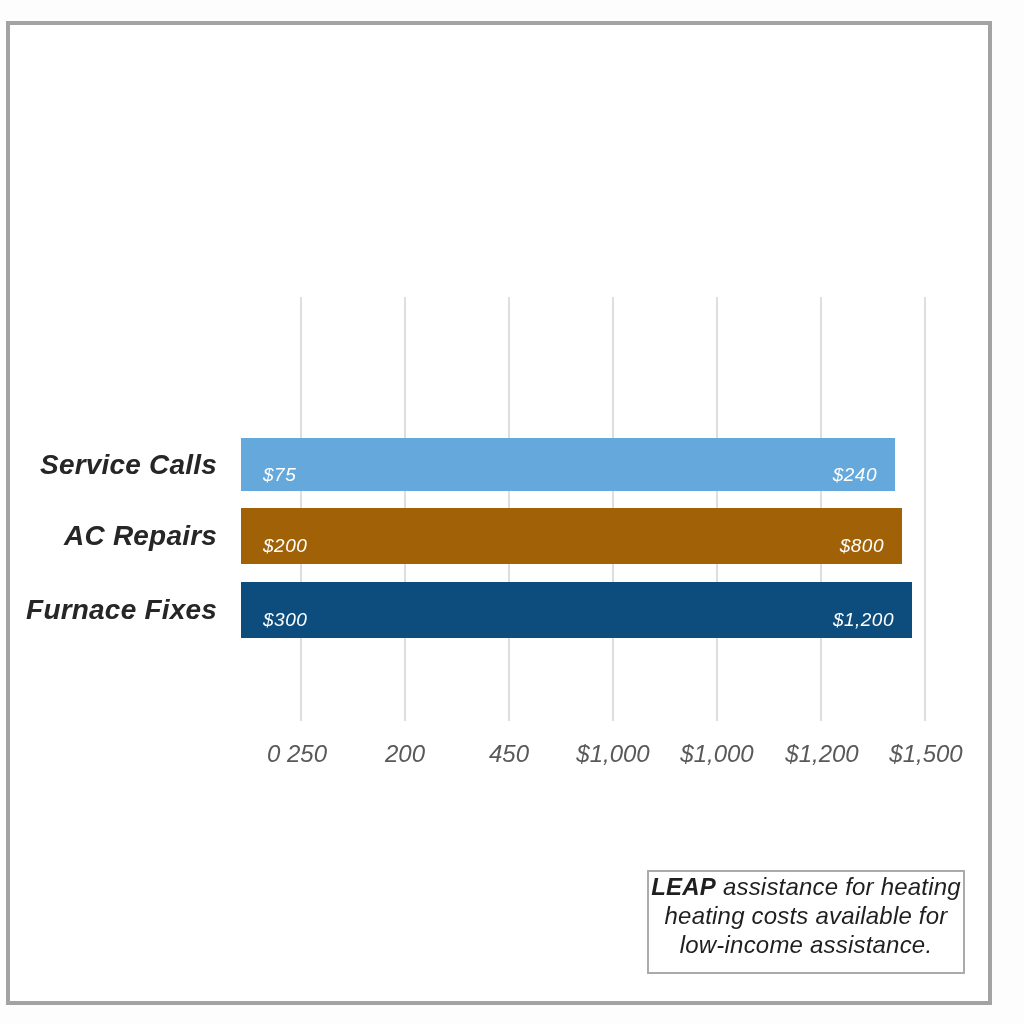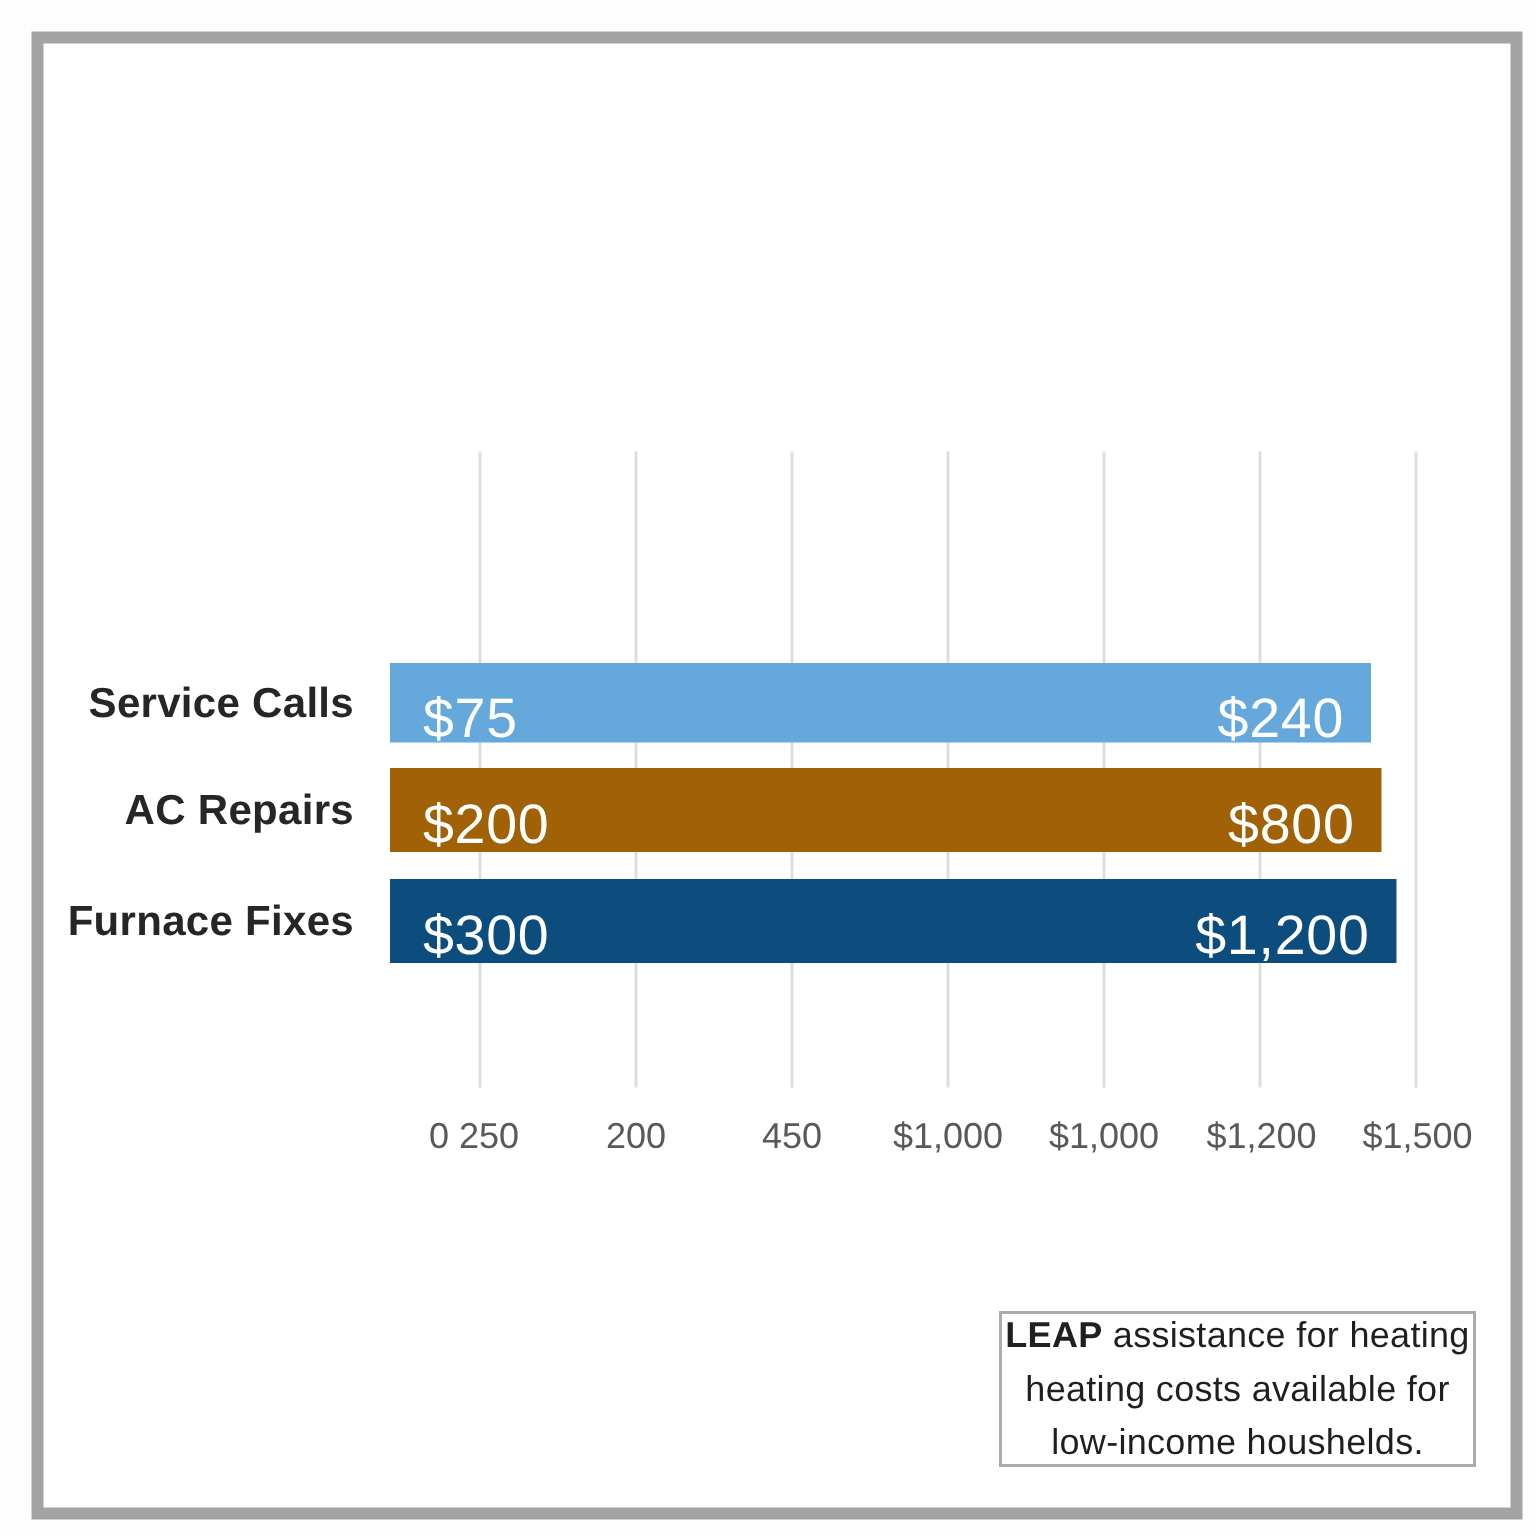--- a/index.html
+++ b/index.html
@@ -5,24 +5,25 @@
   html,body{margin:0;padding:0;}
   body{
     width:1024px;height:1024px;
     background:#fdfdfd;
     font-family:"Liberation Sans", sans-serif;
     position:relative;
     overflow:hidden;
   }
   .frame{
     position:absolute;
-    left:21px;top:21px;
+    left:6px;top:21px;
     width:978px;height:976px;
     background:#ffffff;
-    border:8px solid #a3a3a3;
+    border:4px solid #a3a3a3;
+    font-style:italic;
   }
   
   .plot{position:absolute;left:0;top:0;width:100%;height:100%;}
   .gridline{
     position:absolute;
     top:272px;            
     height:424px;         
     width:2px;
     background:#dedede;
   }
@@ -53,21 +54,21 @@
     height:100%;
     display:flex;align-items:center;justify-content:space-between;
     box-sizing:border-box;
     padding:0 18px 0 22px;
   }
   .row0 .bar{width:654px;}
   .row1 .bar{width:661px;}
   .row2 .bar{width:671px;}
   .bar .val{
     color:#ffffff;
-    font-size:37px;font-weight:500;
+    font-size:19px;font-weight:500;
     letter-spacing:.5px;
     white-space:nowrap;
     margin-top:20px;
   }
 
   .x-axis{position:absolute;top:705px;left:0;width:100%;height:40px;}
   .x-tick-label{
     position:absolute;
     top:10px;
     transform:translateX(-50%);
@@ -83,21 +84,21 @@
   .t6{left:916px;}
 
   .note-box{
     position:absolute;
     left:637px;top:845px;   
     width:318px;height:104px;
     border:2px solid #ababab;
     background:#ffffff;
     box-sizing:border-box;
     display:flex;flex-direction:column;
-    align-items:center;justify-content:space-between;
+    align-items:center;justify-content:flex-start;
     text-align:center;
     font-size:24px;line-height:29px;color:#1f1f1f;
     letter-spacing:.2px;
   }
   .note-box .lead{font-weight:700;}
 </style>
 </head>
 <body>
 
 <div class="frame">
@@ -141,17 +142,17 @@
       <span class="x-tick-label t2">450</span>
       <span class="x-tick-label t3">$1,000</span>
       <span class="x-tick-label t4">$1,000</span>
       <span class="x-tick-label t5">$1,200</span>
       <span class="x-tick-label t6">$1,500</span>
     </div>
 
     <div class="note-box">
       <div><span class="lead">LEAP</span><span> assistance for heating</span></div>
       <div>heating costs available for</div>
-      <div>low-income houshelds.</div>
+      <div>low-income assistance.</div>
     </div>
 
   </div>
 </div>
 
 </body></html>

